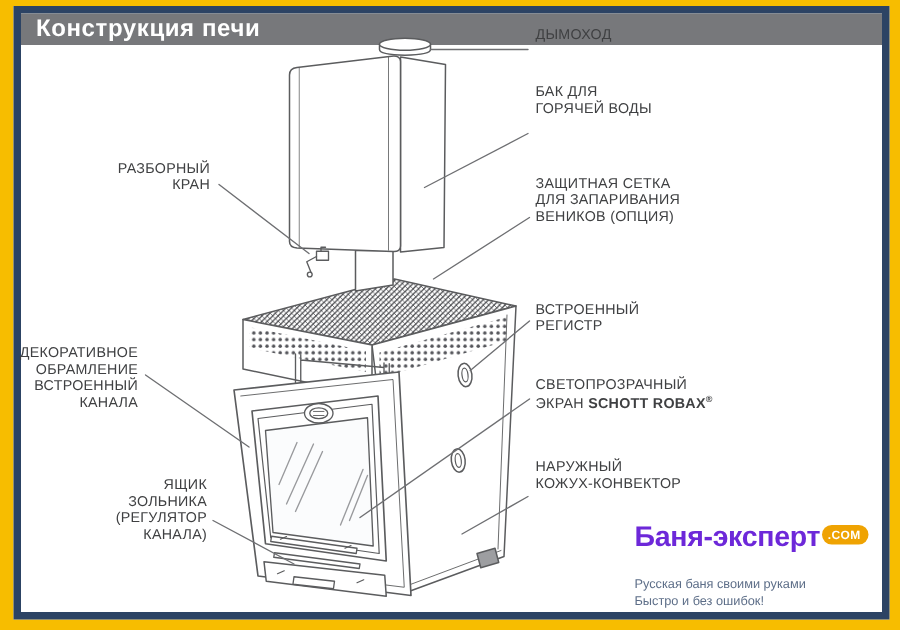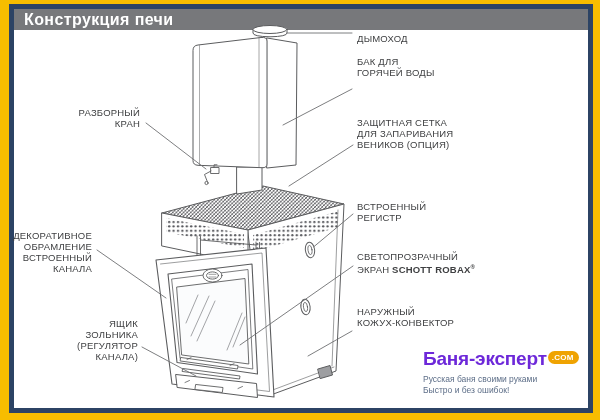--- a/index.html
+++ b/index.html
@@ -29,21 +29,21 @@
   .logo { position:absolute; left:423px; top:348px; }
   .brand {
     font-size:19px; font-weight:bold; color:#6d28d9; letter-spacing:-0.2px;
   }
   .badge {
     display:inline-block; background:#EFA302; color:#ffffff;
     font-size:8px; font-weight:bold; padding:2px 5px 2px 4px;
     border-radius:8px; vertical-align:5px; margin-left:1px; letter-spacing:0.3px;
   }
   .tag { font-size:8.5px; color:#5D6E88; line-height:10.5px; }
-  .tag.first { margin-top:4px; }
+  .tag.first { margin-top:14px; }
 </style>
 </head>
 <body>
 
 <div class="page">
 
   <div class="panel"></div>
 
   <div class="header">
     <span>Конструкция печи</span>
@@ -139,21 +139,21 @@
         <path d="M353 214 L313.5 247"></path>
         <path d="M353 266 L240 345"></path>
         <path d="M352 331 L308 356"></path>
         <path d="M146 123 L206 169"></path>
         <path d="M97 250 L166 298"></path>
         <path d="M142 347 L196 376"></path>
       </g>
     </g>
   </svg>
 
-  <div class="lbl r" style="left:357px;top:33px">
+  <div class="lbl r" style="left:357px;top:18px">
     <div>ДЫМОХОД</div>
   </div>
 
   <div class="lbl r" style="left:357px;top:56px">
     <div>БАК ДЛЯ</div>
     <div>ГОРЯЧЕЙ ВОДЫ</div>
   </div>
 
   <div class="lbl r" style="left:357px;top:117px">
     <div>ЗАЩИТНАЯ СЕТКА</div>

